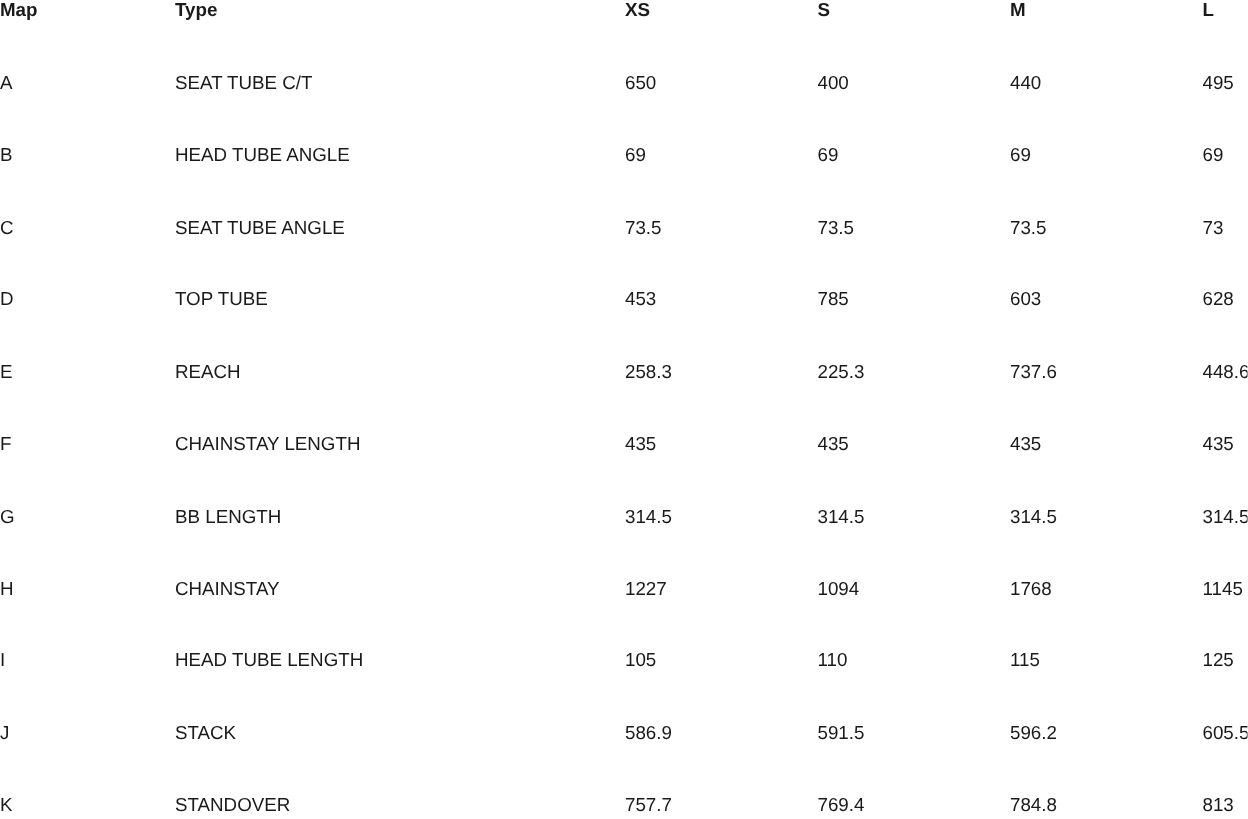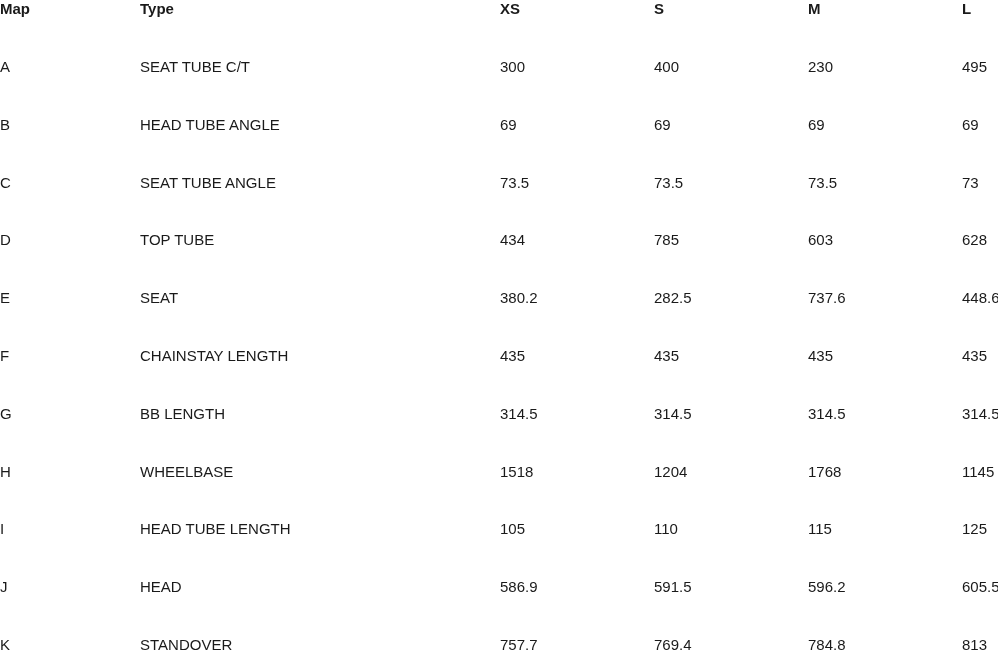--- a/index.html
+++ b/index.html
@@ -64,23 +64,23 @@
       <th class="cell-val">XS</th>
       <th class="cell-val">S</th>
       <th class="cell-val">M</th>
       <th class="cell-val">L</th>
     </tr>
   </thead>
   <tbody>
     <tr>
       <td class="cell-map">A</td>
       <td class="cell-type">SEAT TUBE C/T</td>
-      <td class="cell-val">300</td>
+      <td class="cell-val">650</td>
       <td class="cell-val">400</td>
-      <td class="cell-val">230</td>
+      <td class="cell-val">440</td>
       <td class="cell-val">495</td>
     </tr>
     <tr>
       <td class="cell-map">B</td>
       <td class="cell-type">HEAD TUBE ANGLE</td>
       <td class="cell-val">69</td>
       <td class="cell-val">69</td>
       <td class="cell-val">69</td>
       <td class="cell-val">69</td>
     </tr>
@@ -88,30 +88,30 @@
       <td class="cell-map">C</td>
       <td class="cell-type">SEAT TUBE ANGLE</td>
       <td class="cell-val">73.5</td>
       <td class="cell-val">73.5</td>
       <td class="cell-val">73.5</td>
       <td class="cell-val">73</td>
     </tr>
     <tr>
       <td class="cell-map">D</td>
       <td class="cell-type">TOP TUBE</td>
-      <td class="cell-val">434</td>
+      <td class="cell-val">453</td>
       <td class="cell-val">785</td>
       <td class="cell-val">603</td>
       <td class="cell-val">628</td>
     </tr>
     <tr>
       <td class="cell-map">E</td>
-      <td class="cell-type">SEAT</td>
-      <td class="cell-val">380.2</td>
-      <td class="cell-val">282.5</td>
+      <td class="cell-type">REACH</td>
+      <td class="cell-val">258.3</td>
+      <td class="cell-val">225.3</td>
       <td class="cell-val">737.6</td>
       <td class="cell-val">448.6</td>
     </tr>
     <tr>
       <td class="cell-map">F</td>
       <td class="cell-type">CHAINSTAY LENGTH</td>
       <td class="cell-val">435</td>
       <td class="cell-val">435</td>
       <td class="cell-val">435</td>
       <td class="cell-val">435</td>
@@ -119,37 +119,37 @@
     <tr>
       <td class="cell-map">G</td>
       <td class="cell-type">BB LENGTH</td>
       <td class="cell-val">314.5</td>
       <td class="cell-val">314.5</td>
       <td class="cell-val">314.5</td>
       <td class="cell-val">314.5</td>
     </tr>
     <tr>
       <td class="cell-map">H</td>
-      <td class="cell-type">WHEELBASE</td>
-      <td class="cell-val">1518</td>
-      <td class="cell-val">1204</td>
+      <td class="cell-type">CHAINSTAY</td>
+      <td class="cell-val">1227</td>
+      <td class="cell-val">1094</td>
       <td class="cell-val">1768</td>
       <td class="cell-val">1145</td>
     </tr>
     <tr>
       <td class="cell-map">I</td>
       <td class="cell-type">HEAD TUBE LENGTH</td>
       <td class="cell-val">105</td>
       <td class="cell-val">110</td>
       <td class="cell-val">115</td>
       <td class="cell-val">125</td>
     </tr>
     <tr>
       <td class="cell-map">J</td>
-      <td class="cell-type">HEAD</td>
+      <td class="cell-type">STACK</td>
       <td class="cell-val">586.9</td>
       <td class="cell-val">591.5</td>
       <td class="cell-val">596.2</td>
       <td class="cell-val">605.5</td>
     </tr>
     <tr>
       <td class="cell-map">K</td>
       <td class="cell-type">STANDOVER</td>
       <td class="cell-val">757.7</td>
       <td class="cell-val">769.4</td>

